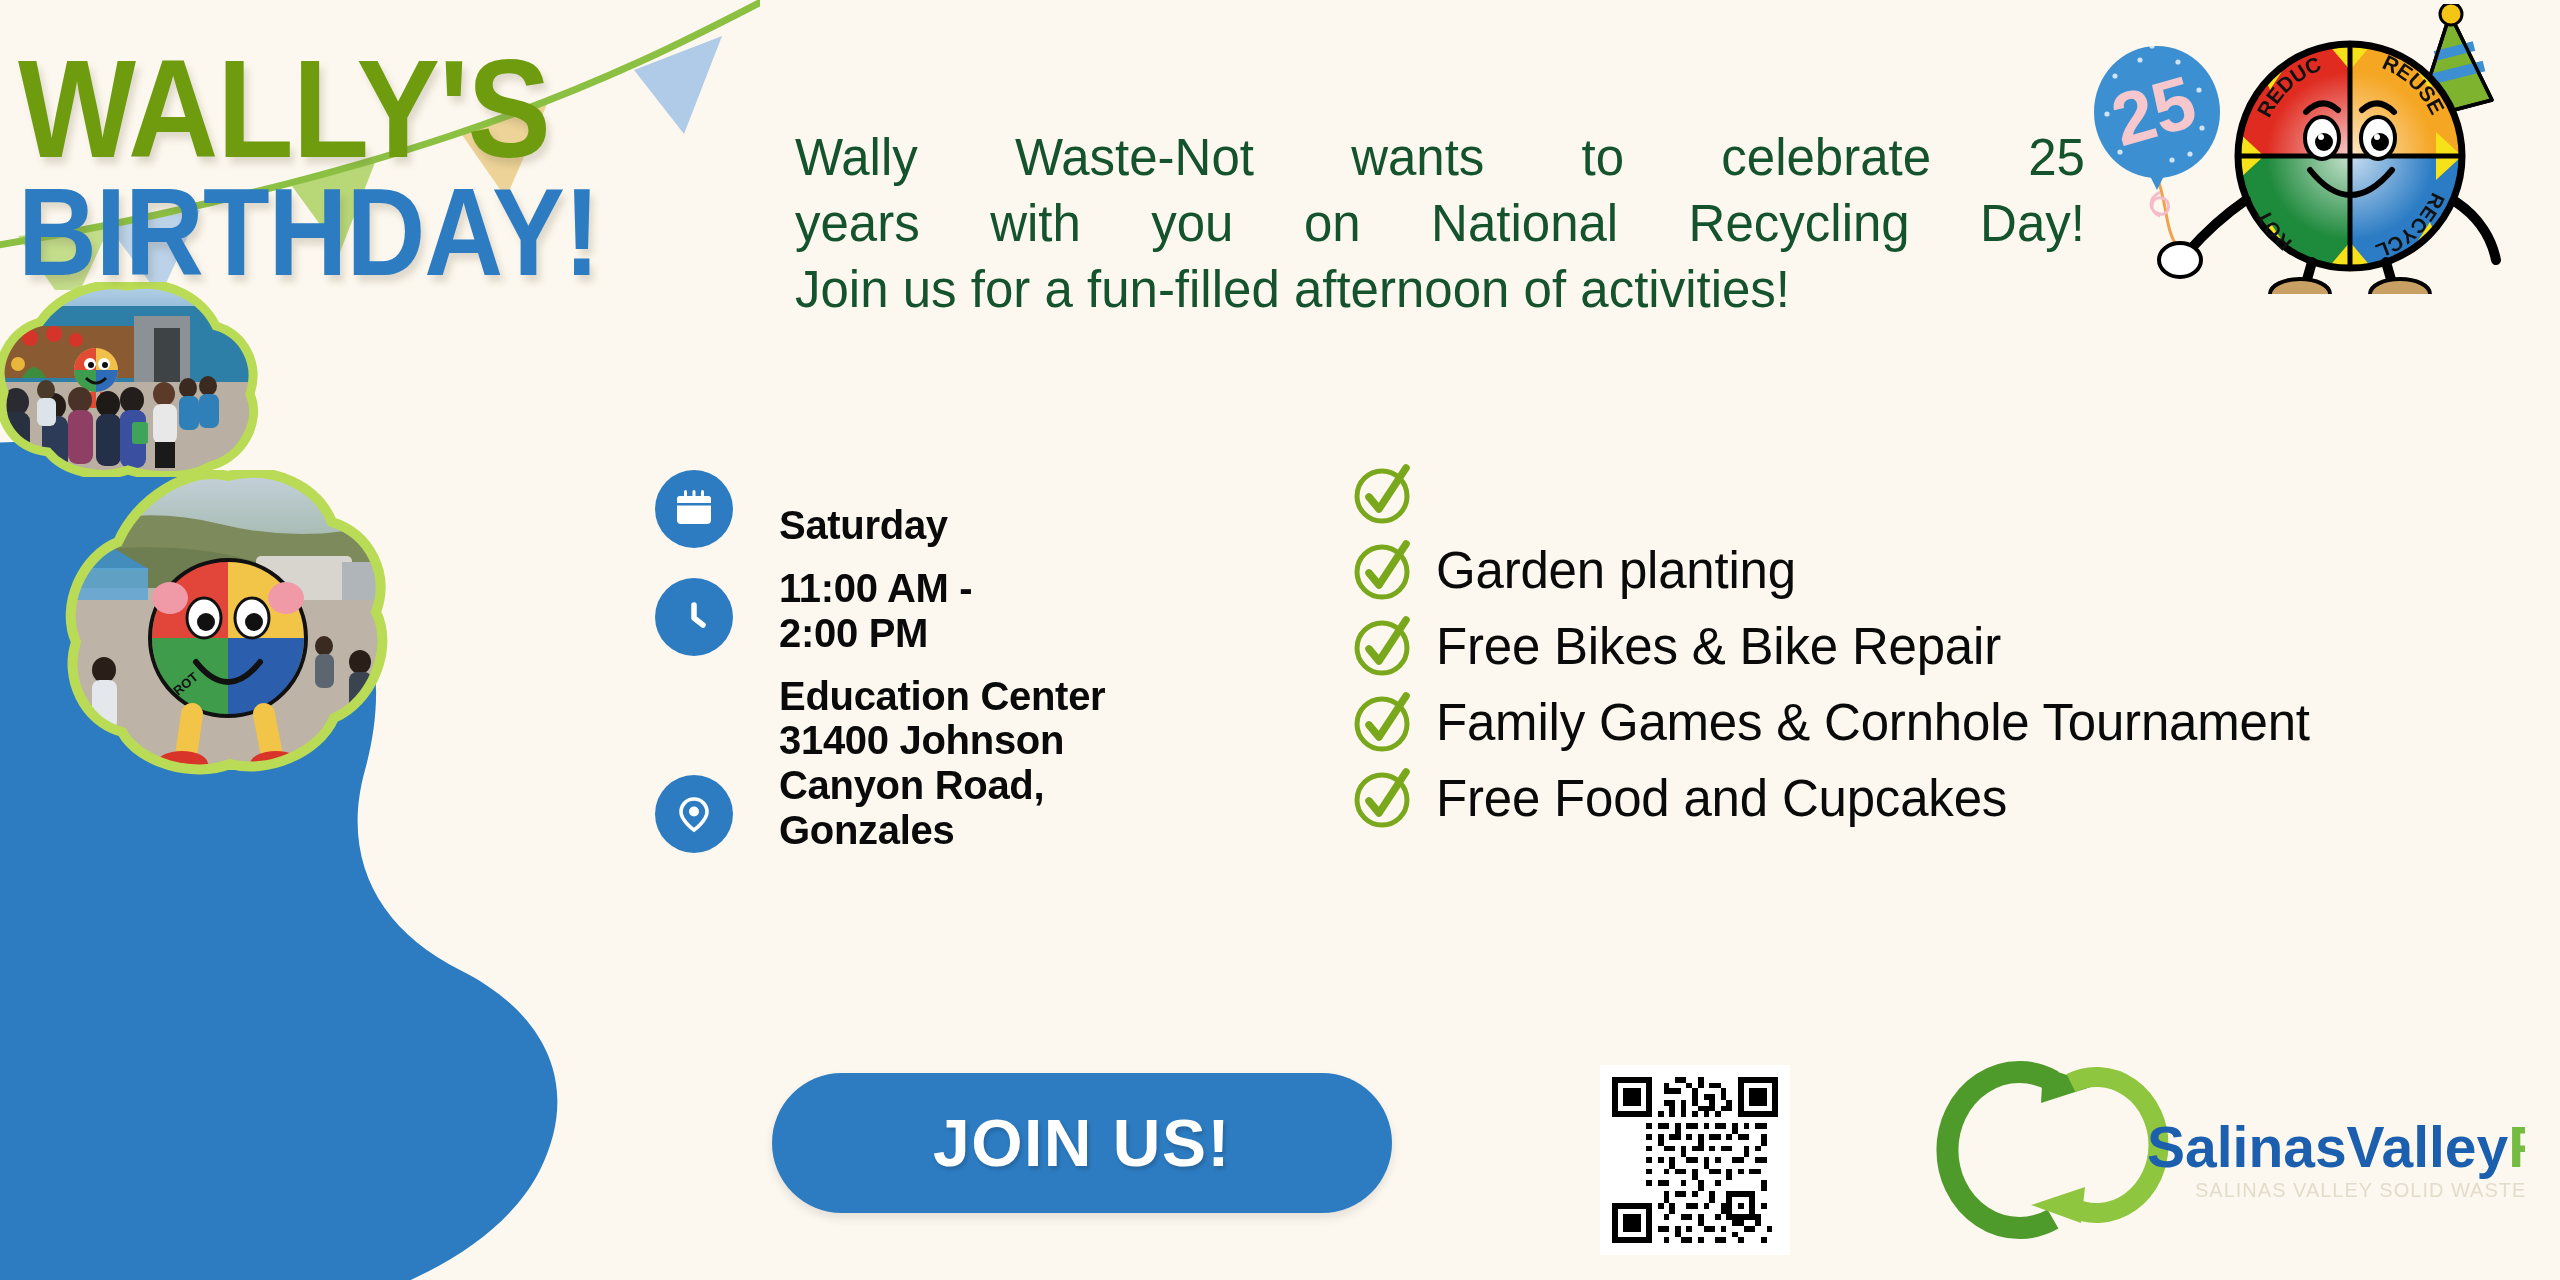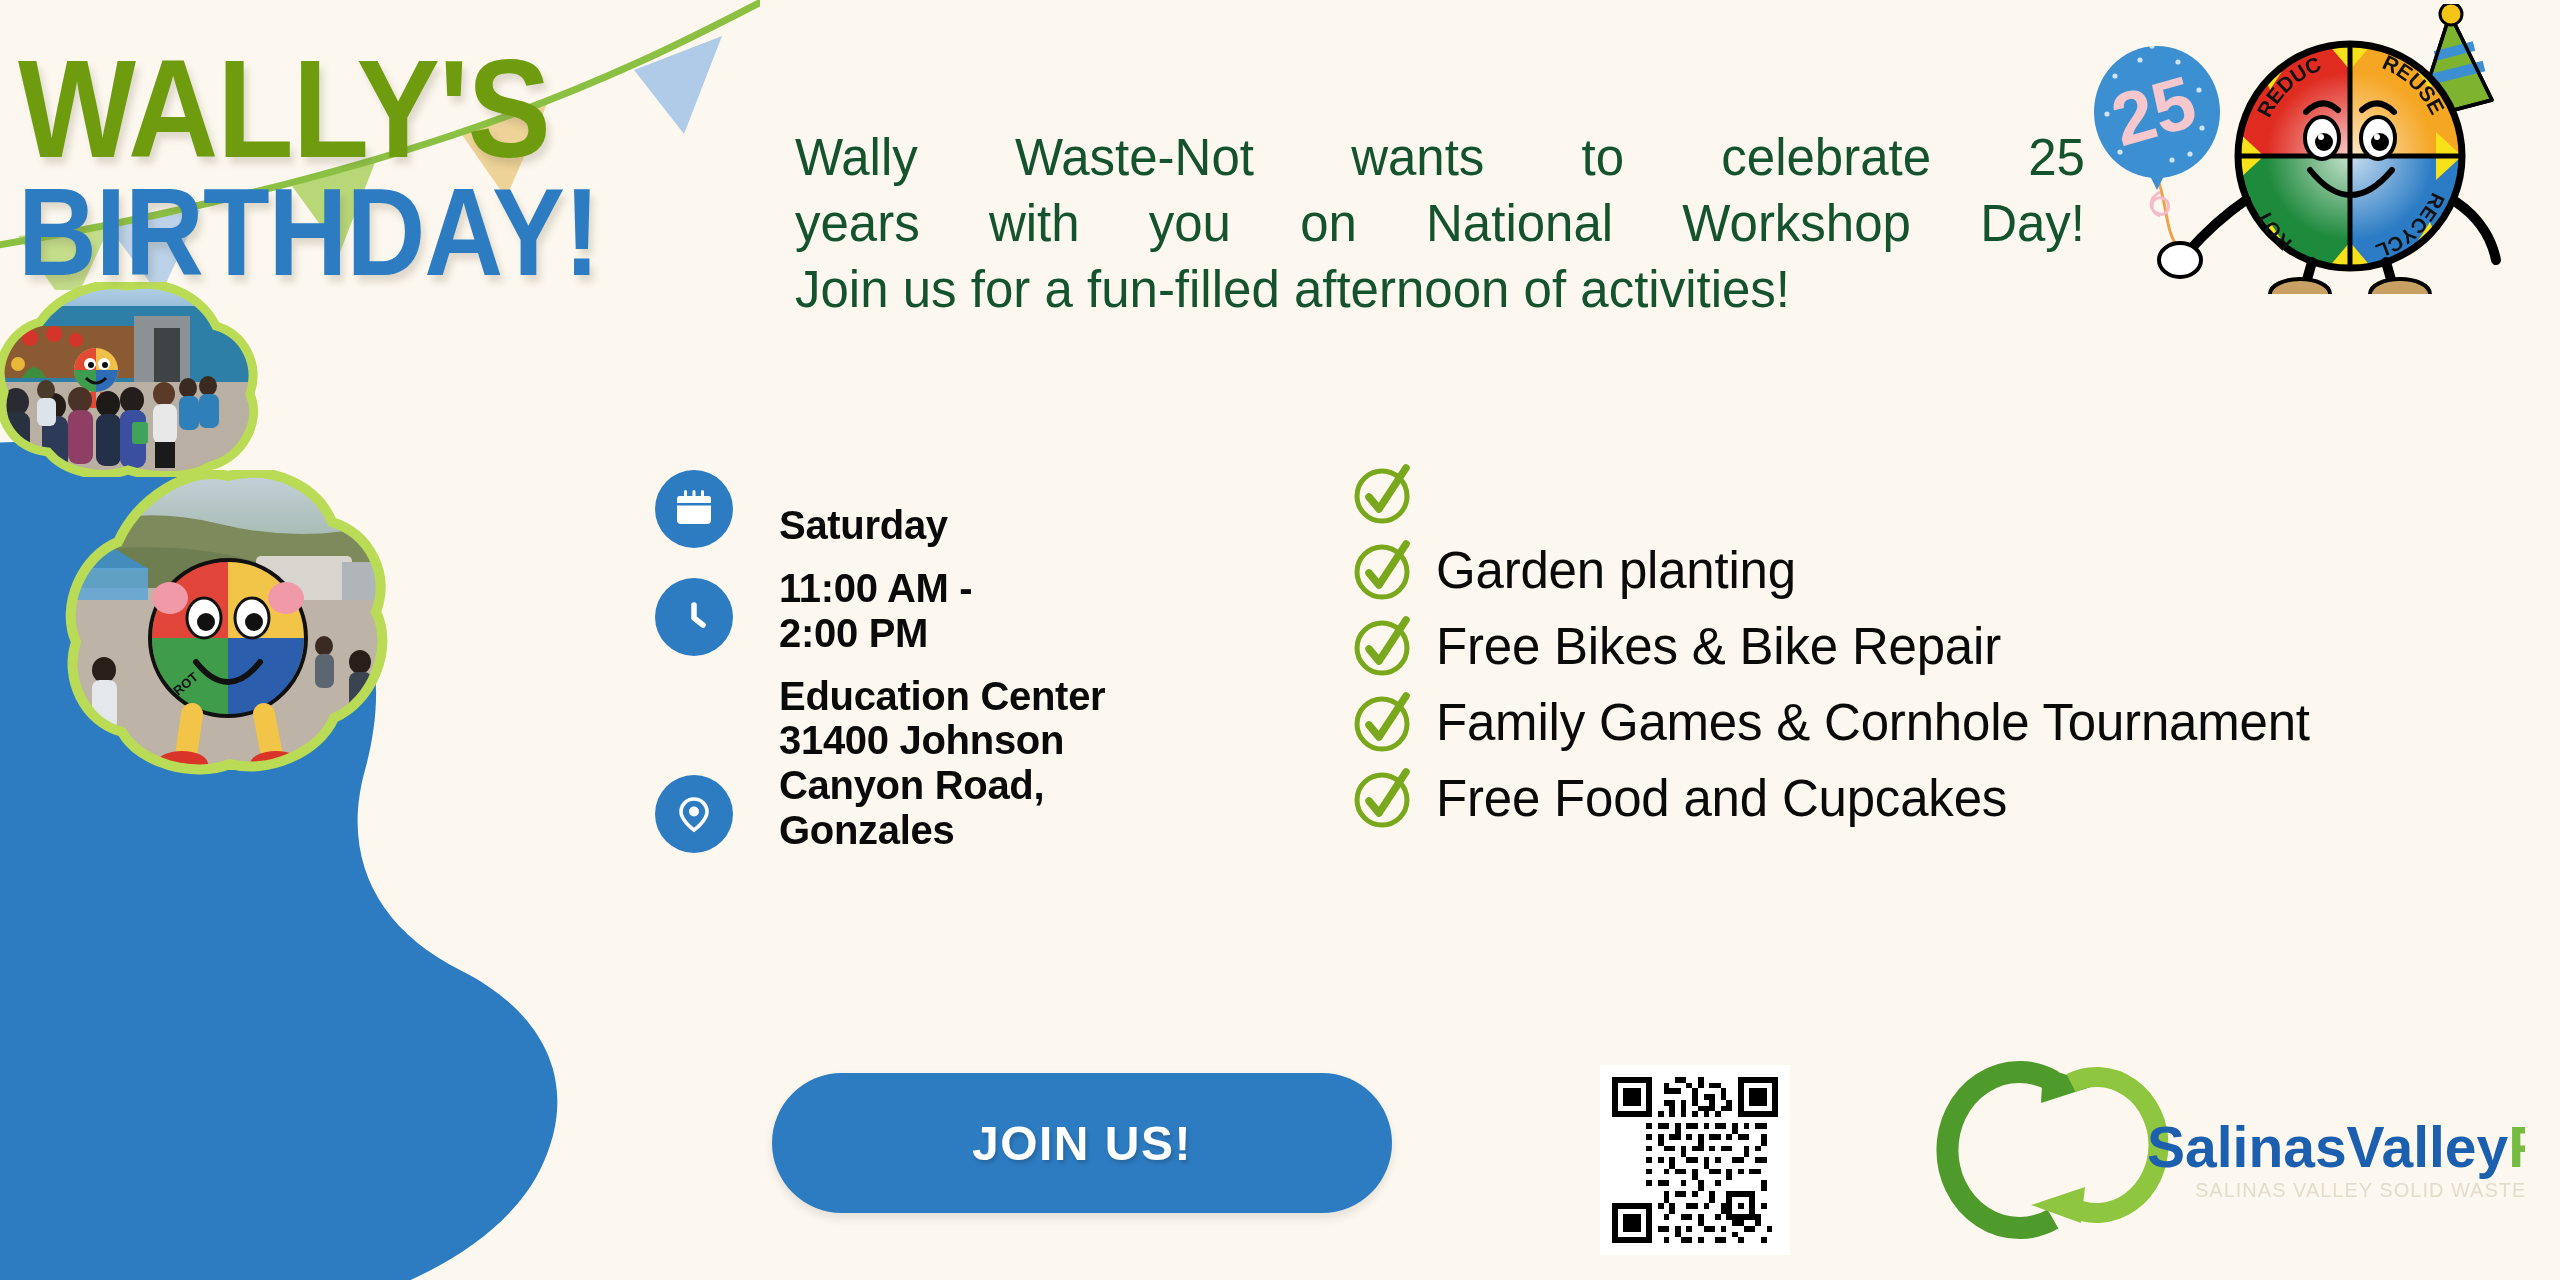--- a/index.html
+++ b/index.html
@@ -53,21 +53,21 @@
   .activities { position:absolute; left:1350px; top:460px; z-index:6; }
   .act-row { display:flex; align-items:center; margin-bottom:8px; }
   .act-check { width:68px; height:68px; flex:0 0 68px; margin-right:18px; }
   .act-label { font-size:51px; color:#0A0A0A; line-height:1.0; letter-spacing:-.2px; }
 
   
   .join-btn { position:absolute; left:772px; top:1073px; width:620px; height:140px;
               background:#2D7CC2; border-radius:72px; z-index:6; border:none;
               display:flex; align-items:center; justify-content:center; cursor:pointer;
               box-shadow:0 5px 10px rgba(0,0,0,.10); }
-  .join-btn span { color:#FFFFFF; font-size:48px; font-weight:bold; letter-spacing:1.5px;
+  .join-btn span { color:#FFFFFF; font-size:66px; font-weight:bold; letter-spacing:1.5px;
                    text-shadow:2px 3px 4px rgba(0,0,0,.18); }
 
   
   .qr { position:absolute; left:1600px; top:1065px; width:190px; height:190px;
         background:#FFFFFF; padding:12px; z-index:6; }
 
   
   .logo { position:absolute; left:1935px; top:1055px; width:590px; height:190px; z-index:6; }
 </style>
 </head>
@@ -96,21 +96,21 @@
     <path d="M-20,258 C120,236 300,196 450,146 C600,96 700,44 780,2" stroke="#8CC043" stroke-width="7" fill="none" stroke-linecap="round"></path>
   </svg>
 
   <div class="title-block">
     <div class="t-line t-wally">WALLY'S</div>
     <div class="t-line t-birthday">BIRTHDAY!</div>
   </div>
 
   <div class="intro">
     <span class="j">Wally Waste-Not wants to celebrate 25</span>
-    <span class="j">years with you on National Workshop Day!</span>
+    <span class="j">years with you on National Recycling Day!</span>
     <span>Join us for a fun-filled afternoon of activities!</span>
   </div>
 
   <svg class="mascot" viewBox="0 0 500 290">
 
     <path d="M96,170 C108,200 104,224 118,244" stroke="#F0A24B" stroke-width="3" fill="none"></path>
     <path d="M100,188 c-12,6 -12,20 0,22 c10,2 12,-14 2,-16 c-12,-2 -14,14 -2,18" stroke="#F4BCC8" stroke-width="3" fill="none"></path>
 
     <g>
       <ellipse cx="97" cy="108" rx="63" ry="66" fill="#3C8FD0"></ellipse>

